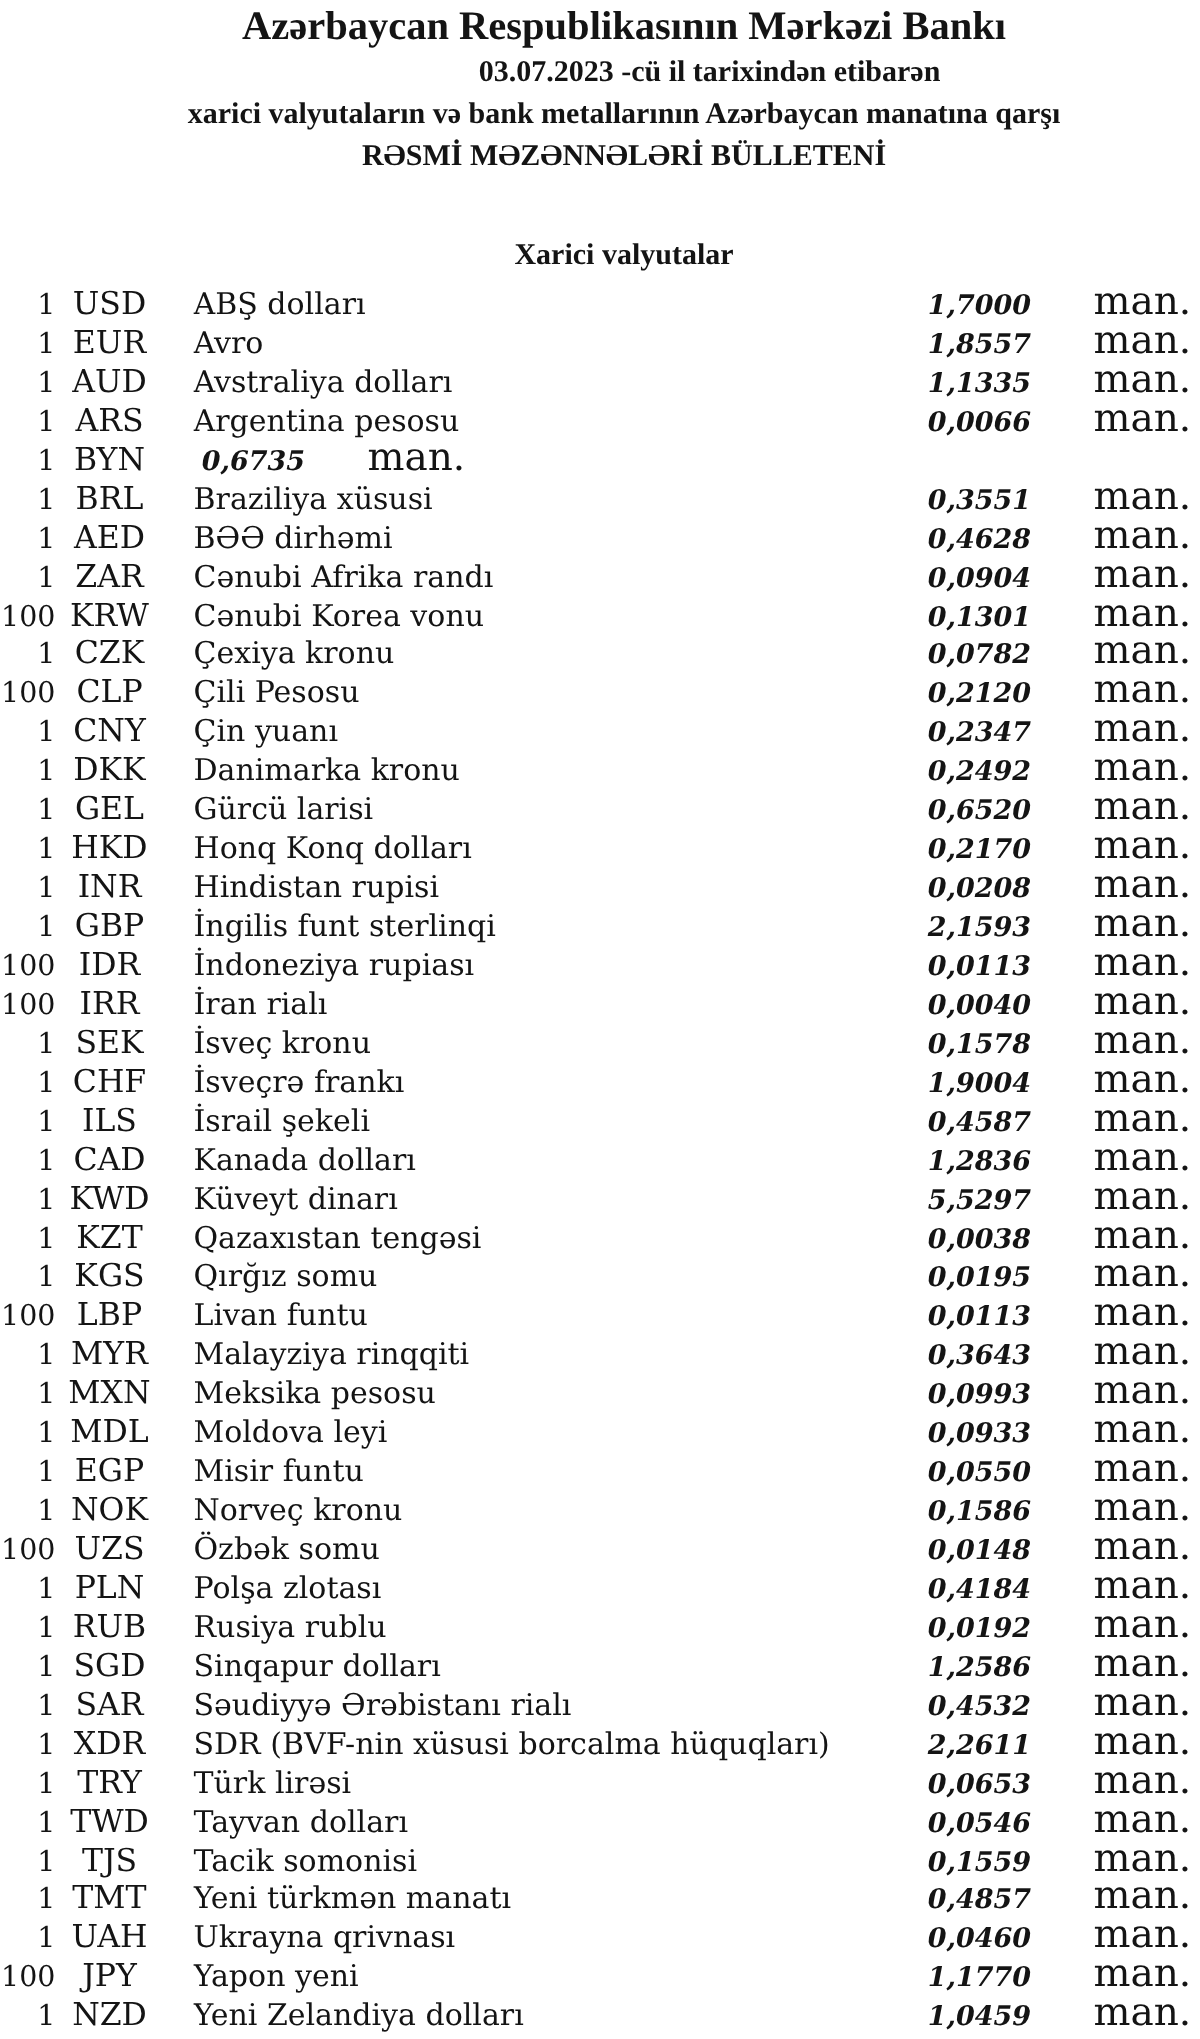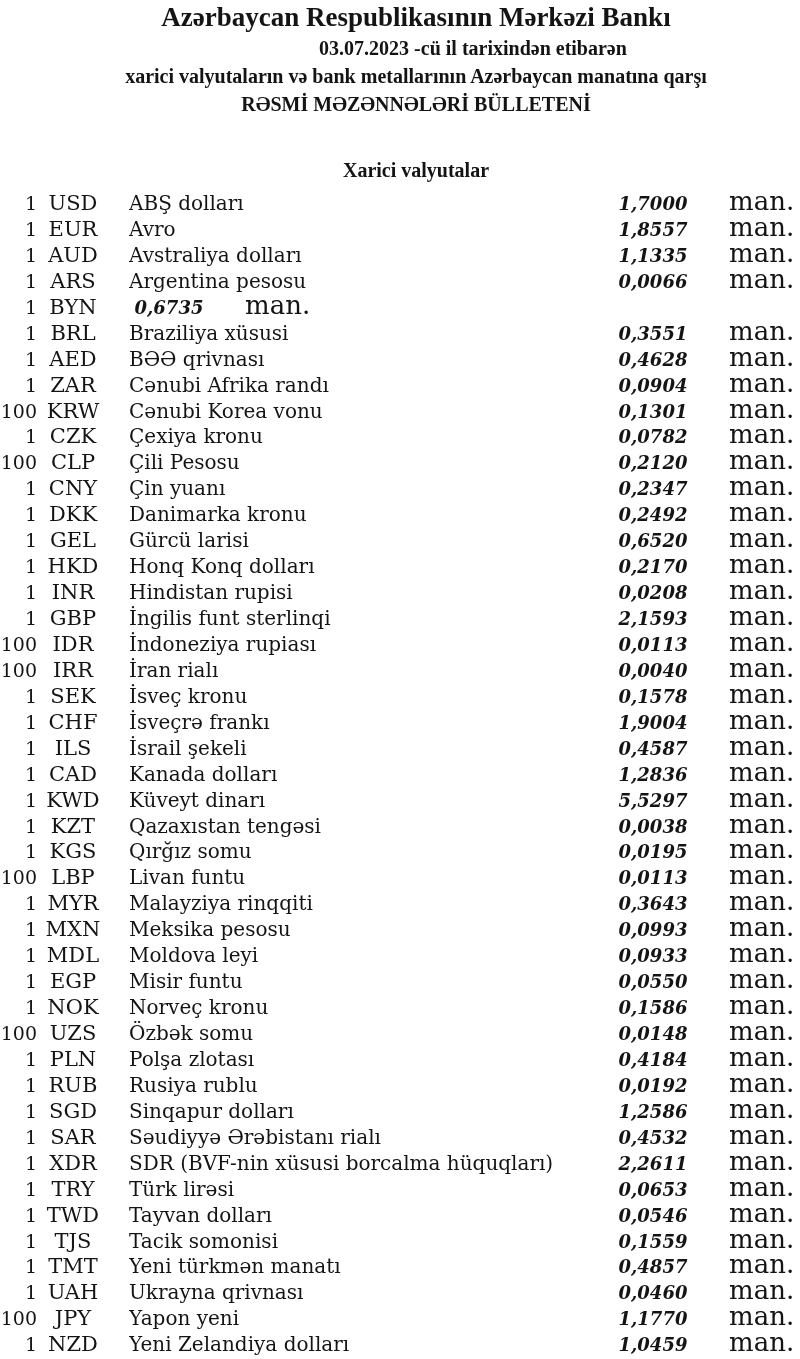--- a/index.html
+++ b/index.html
@@ -140,21 +140,21 @@
     <span class="qty-cell">1</span>
     <span class="code-cell">BRL</span>
     <span class="name-cell">Braziliya xüsusi</span>
     <span class="rate-cell">0,3551</span>
     <span class="unit-cell">man.</span>
   </div>
 
   <div class="rate-row">
     <span class="qty-cell">1</span>
     <span class="code-cell">AED</span>
-    <span class="name-cell">BƏƏ qrivnası</span>
+    <span class="name-cell">BƏƏ dirhəmi</span>
     <span class="rate-cell">0,4628</span>
     <span class="unit-cell">man.</span>
   </div>
 
   <div class="rate-row">
     <span class="qty-cell">1</span>
     <span class="code-cell">ZAR</span>
     <span class="name-cell">Cənubi Afrika randı</span>
     <span class="rate-cell">0,0904</span>
     <span class="unit-cell">man.</span>

